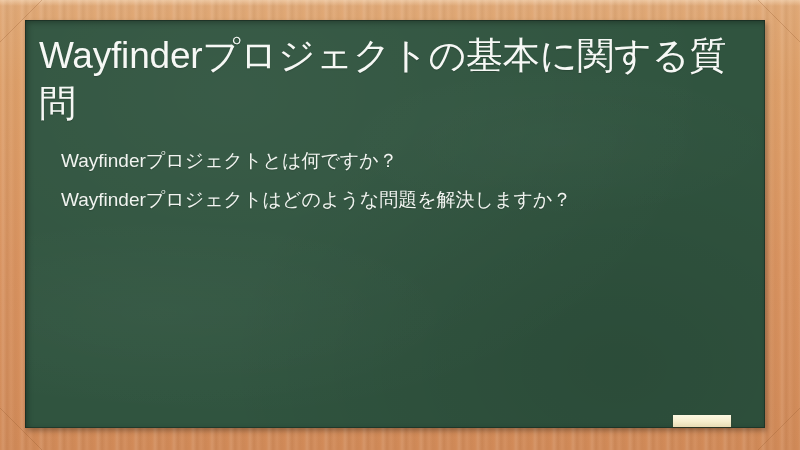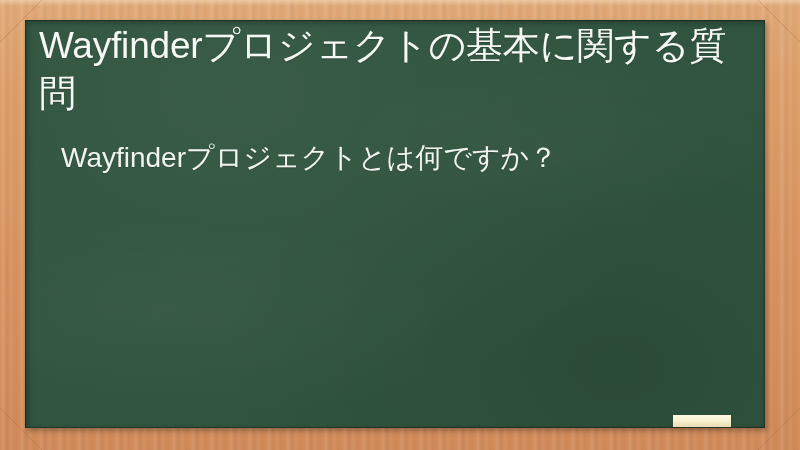--- a/index.html
+++ b/index.html
@@ -88,21 +88,21 @@
   }
 
   
   .content {
     position: absolute;
     left: 25px;
     top: 20px;
     width: 740px;
     height: 408px;
     box-sizing: border-box;
-    padding: 2px 24px 0 12px;
+    padding: 12px 24px 0 12px;
     color: #f3f5f2;
     border-radius: 29px;
   }
 
   .title {
     font-size: 37px;
     line-height: 1.30;
     font-weight: 400;
     letter-spacing: -0.2px;
     margin: 0;
@@ -111,21 +111,21 @@
     text-shadow: 0 1px 1px rgba(0,0,0,0.18);
   }
 
   .questions {
     list-style: none;
     margin: 20px 0 0 0;
     padding: 0 0 0 24px;
   }
 
   .question {
-    font-size: 28px;
+    font-size: 19px;
     line-height: 1.42;
     font-weight: 400;
     color: #f1f4f0;
     margin: 0 0 12px 0;
     text-shadow: 0 1px 1px rgba(0,0,0,0.16);
   }
   .question:last-child { margin-bottom: 0; }
 
   
   .chalk {
@@ -150,18 +150,19 @@
   <div class="miter bl"></div>
   <div class="miter br"></div>
 
   <div class="board"></div>
 
   <div class="content">
     <h1 class="title">Wayfinderプロジェクトの基本に関する質問</h1>
 
     <ul class="questions">
       <li class="question">Wayfinderプロジェクトとは何ですか？</li>
+      <li class="question">Wayfinderプロジェクトはどのような問題を解決しますか？</li>
     </ul>
   </div>
 
   <div class="chalk"></div>
 
 </div>
 
 </body></html>

